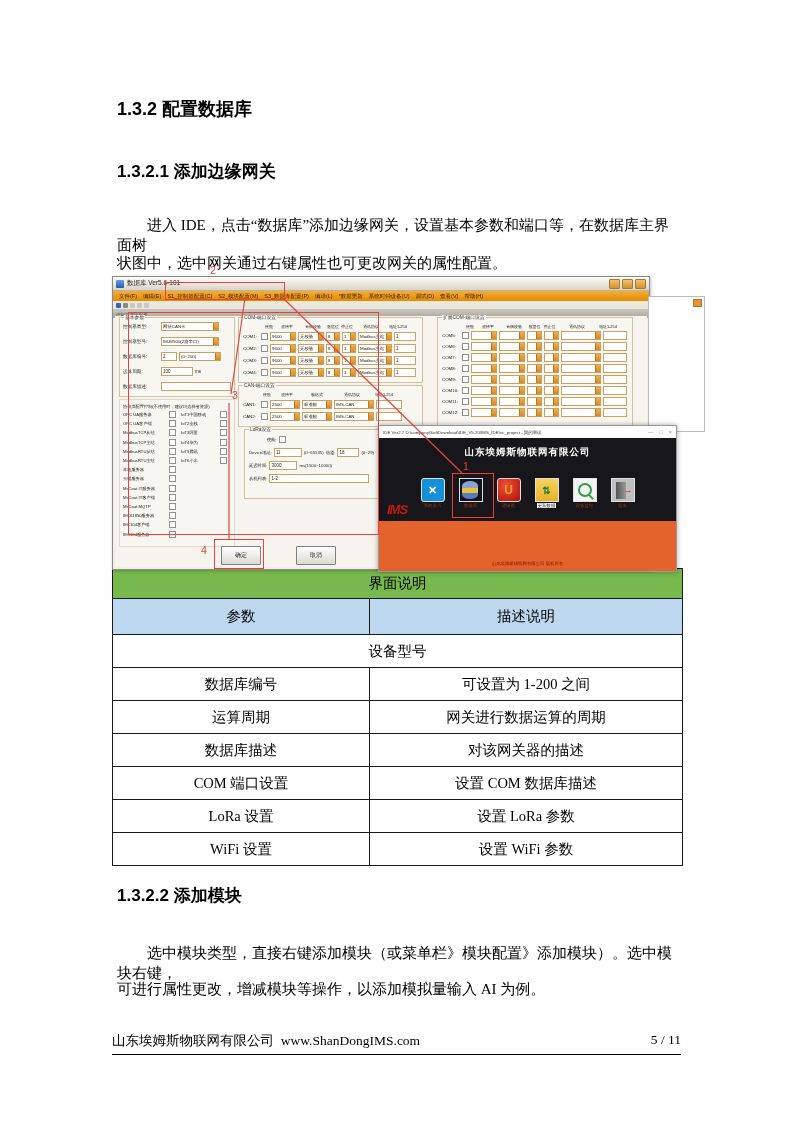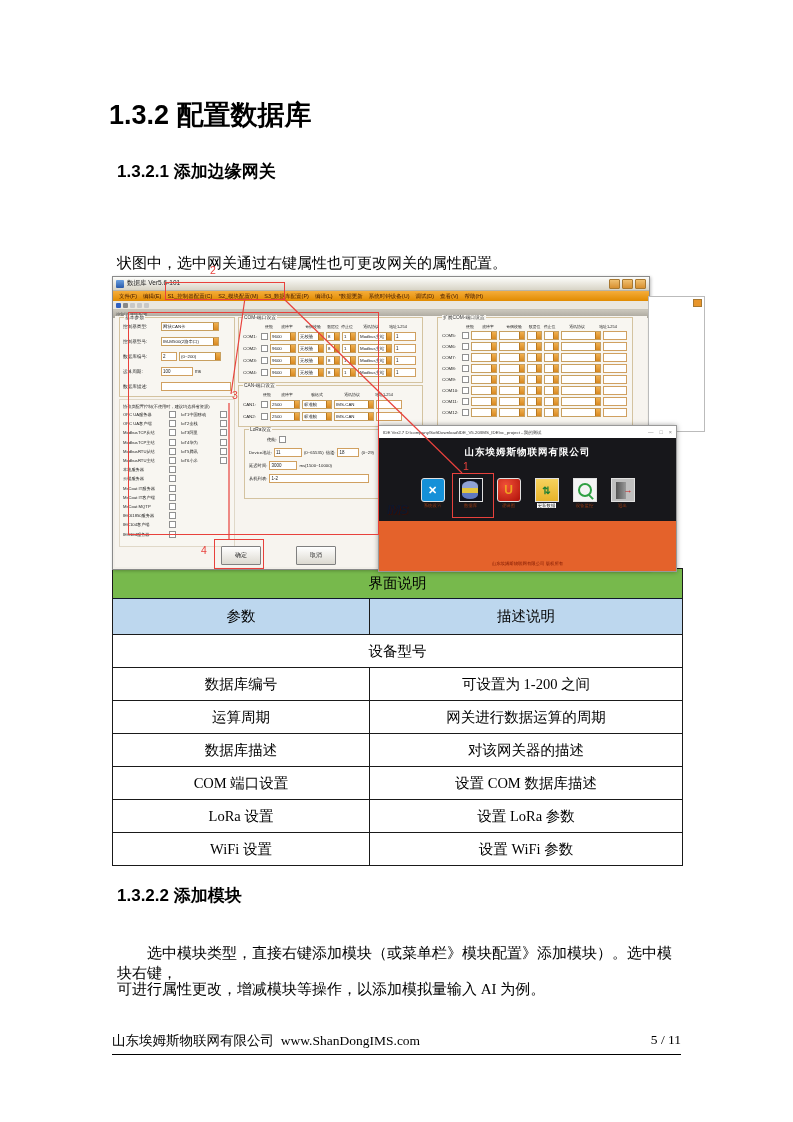--- a/index.html
+++ b/index.html
@@ -1,20 +1,20 @@
 <!DOCTYPE html>
 <html><head>
 <meta charset="utf-8">
 <style>
   html,body{margin:0;padding:0;background:#fff;}
   .page{position:relative;width:793px;height:1122px;background:#fff;overflow:hidden;
         font-family:"Liberation Serif",serif;color:#000;}
 
   
-  .h1{position:absolute;left:109px;top:97px;font-size:27px;font-weight:bold;
+  .h1{position:absolute;left:117px;top:97px;font-size:18px;font-weight:bold;
       font-family:"Liberation Sans",sans-serif;}
   .h2{position:absolute;left:117px;font-size:17px;font-weight:bold;
       font-family:"Liberation Sans",sans-serif;}
   .bodyline{position:absolute;left:117px;width:566px;font-size:15px;line-height:20px;}
   .indent{text-indent:30px;}
 
   
   .footer{position:absolute;left:112px;top:1032px;width:569px;font-size:13.5px;}
   .footer .left{float:left;}
   .footer .right{float:right;}
@@ -109,36 +109,37 @@
   .cyl .c2{height:5px;background:#E2C53E;}
   .cyl .c3{height:6px;background:#5F79C0;border-radius:0 0 50% 50% / 0 0 70% 70%;}
   .mag{width:10px;height:10px;border:2px solid #2FA043;border-radius:50%;position:relative;}
   .mag::after{content:"";position:absolute;right:-4px;bottom:-3px;width:6px;height:2px;
        background:#2FA043;transform:rotate(45deg);}
   .door{position:absolute;left:4px;top:3px;width:10px;height:17px;background:linear-gradient(90deg,#555,#9a9a9a);}
   .darr{position:absolute;right:1px;top:6px;font-size:9px;color:#D01818;font-weight:bold;}
   .ideorange{height:50px;background:#E4622B;position:relative;}
   .idecopy{position:absolute;bottom:5px;left:0;right:0;text-align:center;font-size:4.4px;color:#7e1800;}
   .idelogo{position:absolute;left:8px;top:76px;font-size:13px;font-weight:bold;font-style:italic;
-       color:#0f172a;text-shadow:1px 1px 0 #30100a;z-index:5;letter-spacing:-1px;}
+       color:#b91c1c;text-shadow:1px 1px 0 #30100a;z-index:5;letter-spacing:-1px;}
 
   
   .annsvg{position:absolute;left:0;top:0;z-index:50;pointer-events:none;}
   .annline{stroke-width:1.2;}
   .annbox{position:absolute;border:1.6px solid #E8413C;z-index:50;pointer-events:none;}
   .annum{position:absolute;color:#E8413C;font-size:10.5px;z-index:51;
        font-family:"Liberation Sans",sans-serif;}
 </style>
 </head>
 <body>
 
 <div class="page">
 
   <div class="h1">1.3.2 配置数据库</div>
   <div class="h2" style="top:152px;margin-top:8px;">1.3.2.1 添加边缘网关</div>
+  <div class="bodyline indent" style="top:215px;">进入 IDE，点击“数据库”添加边缘网关，设置基本参数和端口等，在数据库主界面树</div>
   <div class="bodyline" style="top:253px;">状图中，选中网关通过右键属性也可更改网关的属性配置。</div>
 
   <div class="shot">
 
     <div class="appwin">
       <div class="tbar">
         <span class="appico"></span>
         <span class="ttl">数据库 Ver5.6-101</span>
         <span class="winbtns">
             <span class="wbtn"></span>

